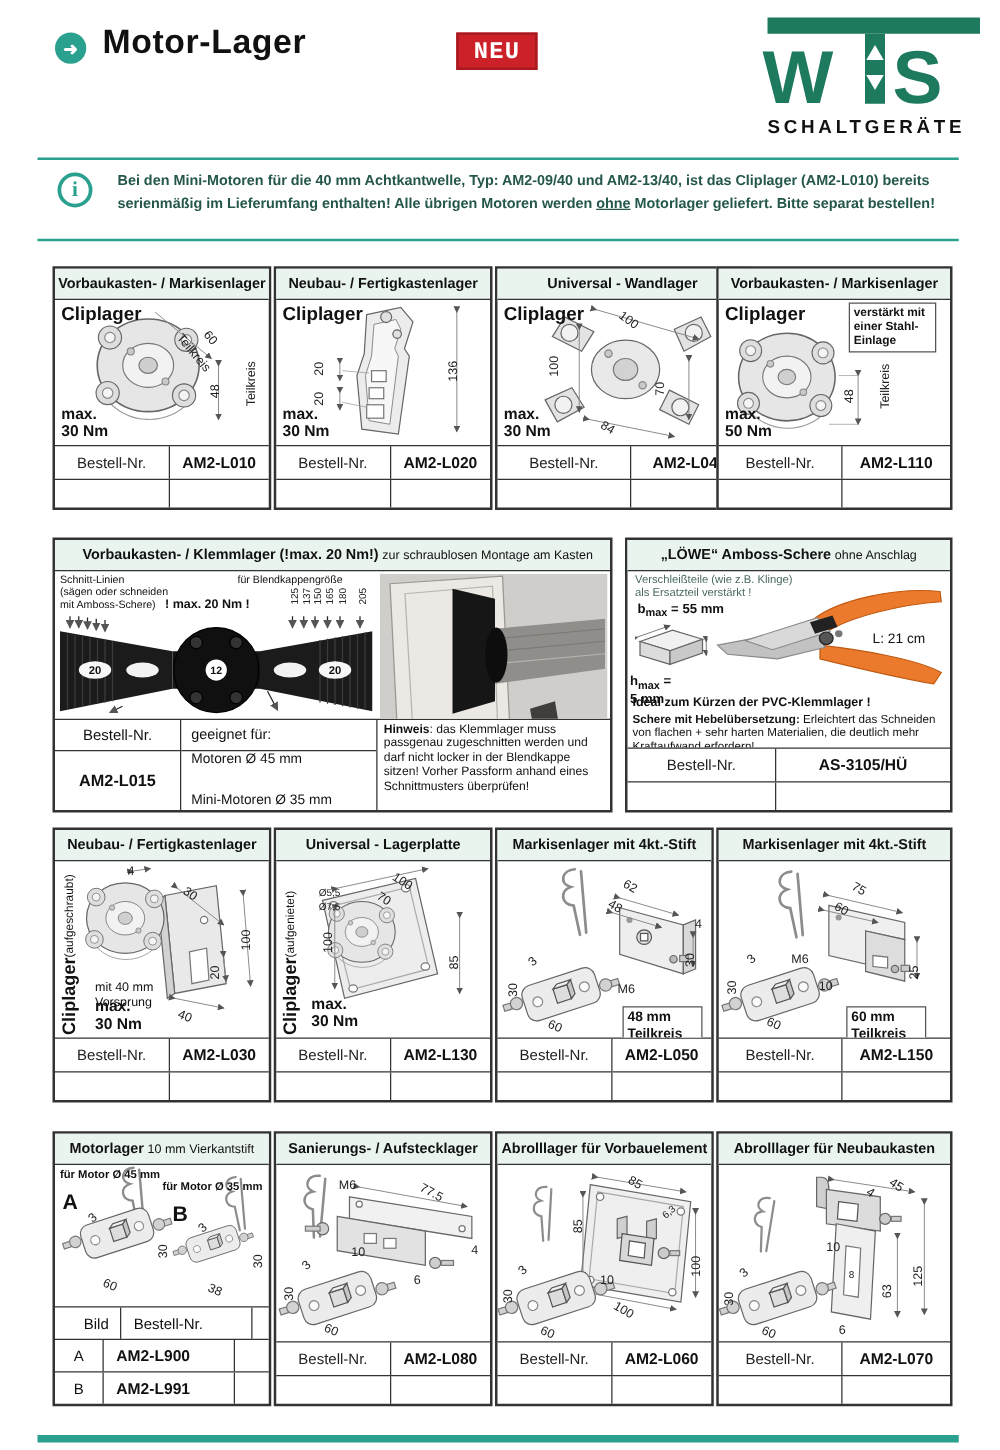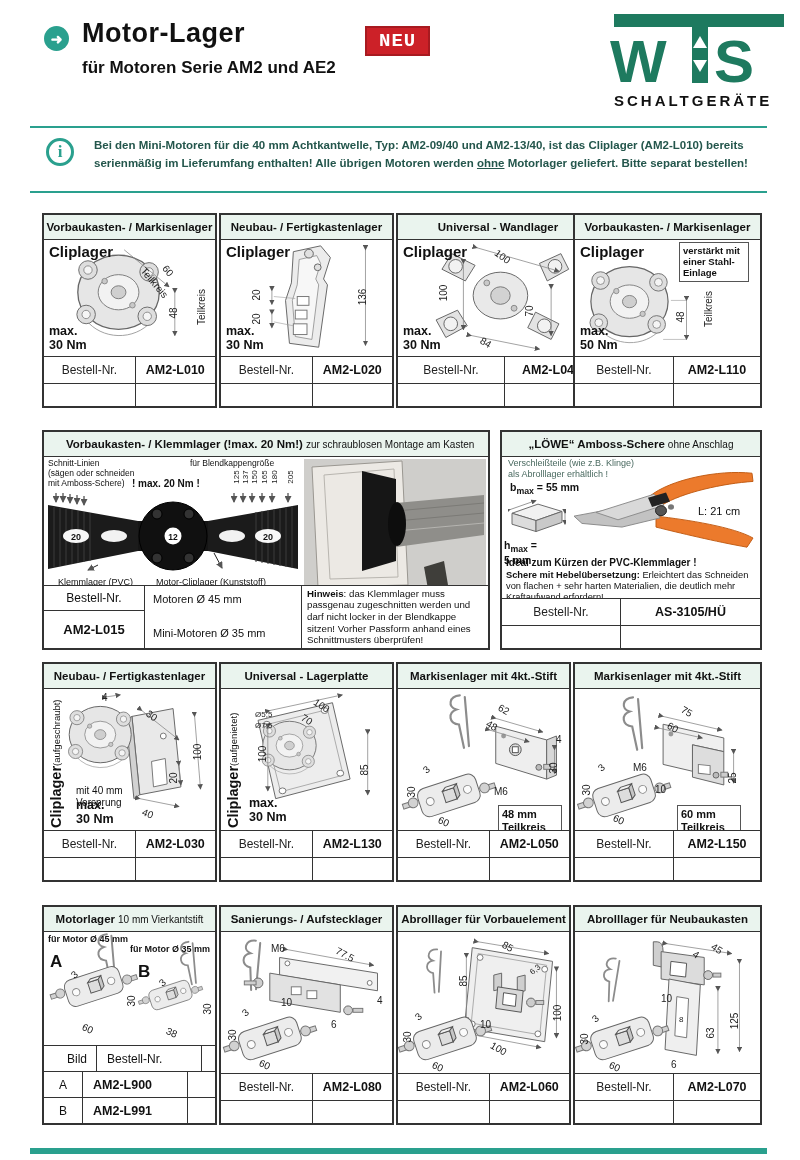--- a/index.html
+++ b/index.html
@@ -128,21 +128,20 @@
         <circle cx="70" cy="62" r="3" fill="#c9c9c9" stroke="#888"></circle>
   </g>
  </defs>
 </svg>
 
 <div id="page">
 
   <div class="go-icon">➜</div>
   <div class="title">Motor-Lager</div>
   <div class="neu">NEU</div>
-  <div class="subtitle">für Motoren Serie AM2 und AE2</div>
 
   <svg class="logo" viewBox="0 0 186 102">
     <rect x="8" y="4" width="170" height="13" fill="#1e7a5f"></rect>
     <text x="4" y="72" font-family="Liberation Sans,sans-serif" font-weight="bold" font-size="60" fill="#1e7a5f">W</text>
     <rect x="86" y="17" width="16" height="56" fill="#1e7a5f"></rect>
     <polygon points="94,26 87,38 101,38" fill="#fff"></polygon>
     <polygon points="87,50 101,50 94,62" fill="#fff"></polygon>
     <text x="108" y="72" font-family="Liberation Sans,sans-serif" font-weight="bold" font-size="60" fill="#1e7a5f">S</text>
     <text x="8" y="96" font-family="Liberation Sans,sans-serif" font-weight="bold" font-size="15" letter-spacing="3" fill="#111">SCHALTGERÄTE</text>
   </svg>
@@ -390,40 +389,41 @@
         <ellipse cx="93" cy="65" rx="9" ry="22" fill="#0d0d0d"></ellipse>
         <polygon points="120,108 140,102 144,126 124,130" fill="#3f3e3a"></polygon>
       </svg>
     </div>
     <div class="klemm-bottom">
       <div class="kb-c1">
         <div class="kb-r1">Bestell-Nr.</div>
         <div class="kb-r2">AM2-L015</div>
       </div>
       <div class="kb-c2">
+        <div class="kb-r1">geeignet für:</div>
         <div class="kb-r2">
           <div>Motoren Ø 45 mm</div>
             <div>Mini-Motoren Ø 35 mm</div>
         </div>
       </div>
       <div class="kb-hin">
         <b>Hinweis</b><span>: das Klemmlager muss passgenau zugeschnitten werden und darf nicht locker in der Blendkappe sitzen! Vorher Passform anhand eines Schnittmusters überprüfen!</span>
       </div>
     </div>
   </div>
 
   <div class="pbox" style="left:500px;top:430px;width:262px;height:220px">
     <div class="pbox-h">
       <span>„LÖWE“ Amboss-Schere</span>
         <span class="hr">ohne Anschlag</span>
     </div>
     <div class="pbox-b">
       <div class="lw-wear">
         <div>Verschleißteile (wie z.B. Klinge)</div>
-          <div>als Abrolllager erhältlich !</div>
+          <div>als Ersatzteil verstärkt !</div>
       </div>
       <div class="lw-dim" style="left:8px;top:24px">
         <span>b</span><sub>max</sub><span> = 55 mm</span>
       </div>
       <svg style="position:absolute;left:6px;top:38px" width="58" height="42" viewBox="0 0 58 46" preserveAspectRatio="none">
         <polygon points="4,20 30,10 54,18 28,28" fill="#f1f1f1" stroke="#666"></polygon>
         <polygon points="4,20 28,28 28,40 4,32" fill="#dcdcdc" stroke="#666"></polygon>
         <polygon points="28,28 54,18 54,30 28,40" fill="#c9c9c9" stroke="#666"></polygon>
         <line x1="2" y1="16" x2="28" y2="6" stroke="#777" stroke-width="0.8" marker-start="url(#ar)" marker-end="url(#ar)"></line>
         <line x1="57" y1="20" x2="57" y2="32" stroke="#777" stroke-width="0.8" marker-start="url(#ar)" marker-end="url(#ar)"></line>

